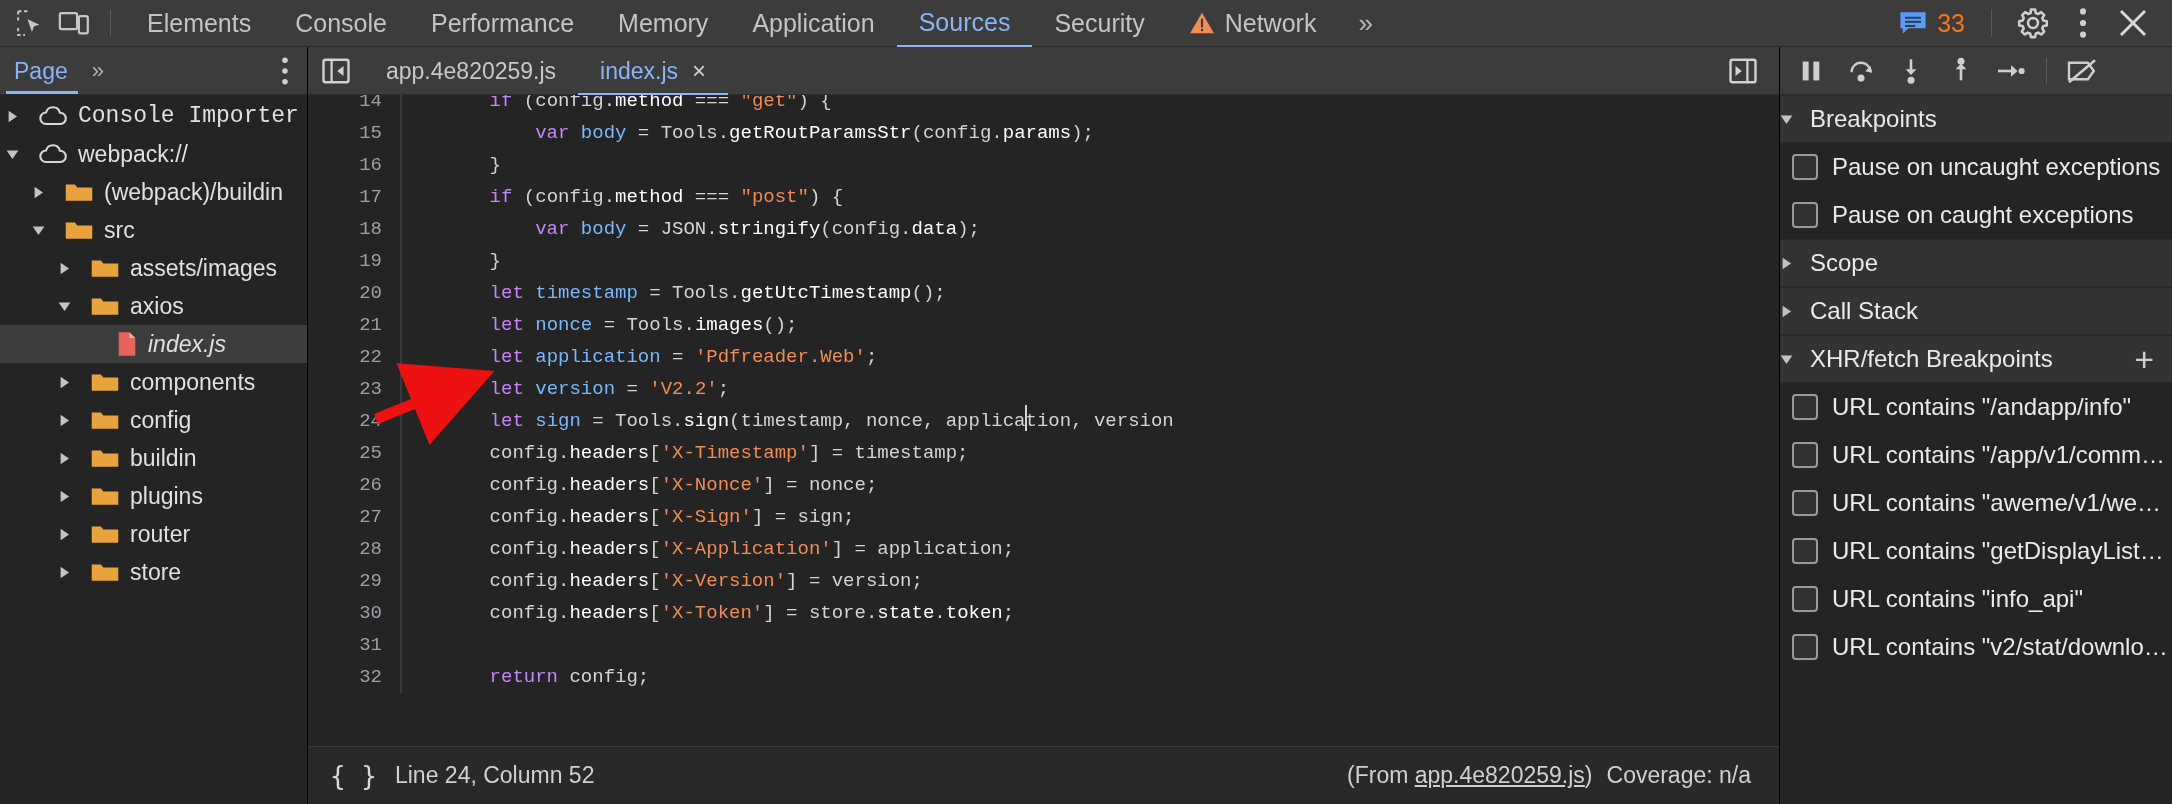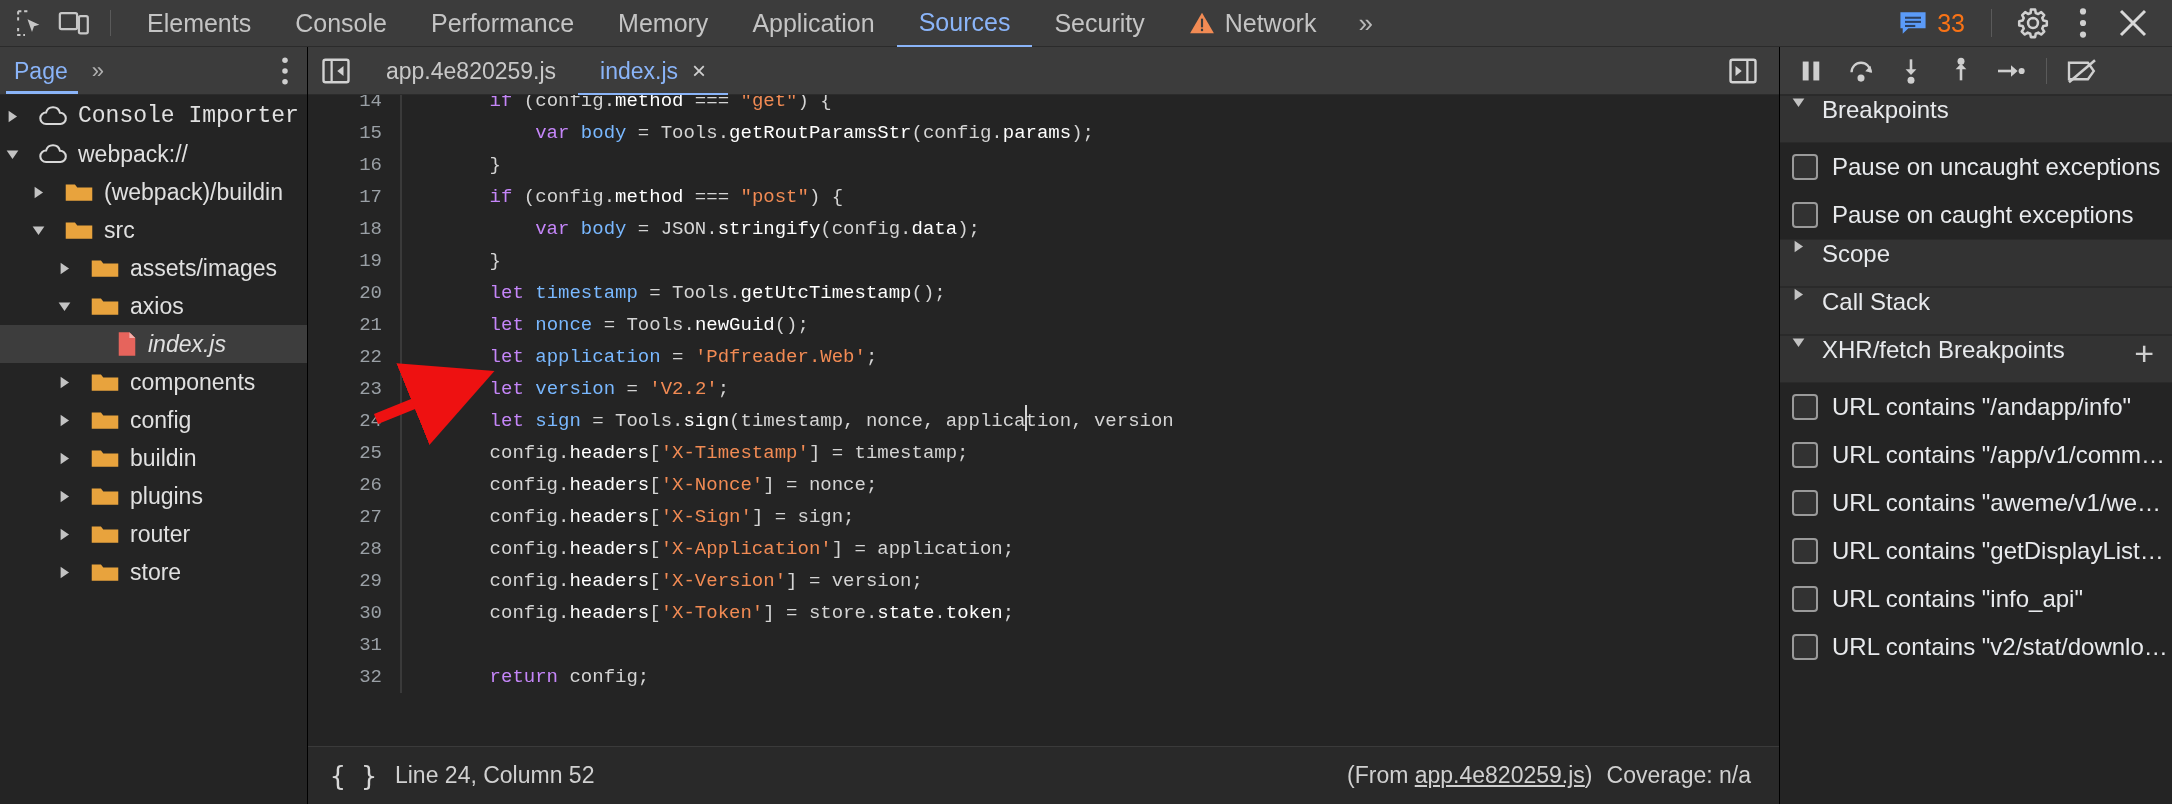--- a/index.html
+++ b/index.html
@@ -99,22 +99,22 @@
   .st-right { margin-left:auto; display:flex; gap:14px; align-items:center; padding-right:6px;}
   .st-link { text-decoration:underline; color:#d0d0d0; }
 
   
   .dbg { width:392px; min-width:392px; display:flex; flex-direction:column; background:#242424;}
   .dbg-toolbar { height:48px;min-height:48px;background:#3c3c3c;display:flex;align-items:center;border-bottom:1px solid #2b2b2b; padding:0 6px;}
   .dbg-btn { width:50px;height:48px;display:flex;align-items:center;justify-content:center;color:#cfcfcf;}
   .dbg-sep { width:1px;height:26px;background:#5a5a5a;margin:0 10px;}
   .dbg-body { flex:1 1 auto; overflow:hidden; }
   .sec-head {
-    height:48px; display:flex; gap:12px;
-    font-size:24px; color:#e8eaed; padding-left:12px; background:#333333;
+    height:48px; display:flex; align-items:center; gap:12px;
+    font-size:24px; color:#e8eaed; padding-left:0; background:#333333;
     border-bottom:1px solid #2a2a2a; border-top:1px solid #2a2a2a;
   }
   .sec-head .tri { font-size:16px; color:#cfcfcf; width:18px; text-align:center;}
   .sec-head .plus { margin-left:auto; padding-right:18px; font-size:34px; color:#cfcfcf; line-height:1; font-weight:300;}
   .cbrow { height:48px; display:flex; align-items:center; gap:14px; padding-left:12px; font-size:24px; color:#e8eaed; white-space:nowrap; overflow:hidden;}
   .cb { width:26px;height:26px;min-width:26px;border:2px solid #9a9a9a;border-radius:4px;background:#323232;}
   .cbrow .lbl { overflow:hidden; text-overflow:ellipsis; white-space:nowrap; }
 
   
   svg { display:block; }
@@ -422,21 +422,21 @@
 
       <div class="code-wrap">
         <div class="code" id="code">
             <div class="crow" style="height: 22px; overflow: hidden; align-items: flex-end;"><span class="lno">14</span><span class="gut"></span><span class="ctext"><span class="n">    </span><span class="k">if</span><span class="n"> (config.</span><span class="p">method</span><span class="n"> === </span><span class="s">"get"</span><span class="n">) {</span></span></div>
             <div class="crow"><span class="lno">15</span><span class="gut"></span><span class="ctext"><span class="n">        </span><span class="k">var</span><span class="n"> </span><span class="v">body</span><span class="n"> = Tools.</span><span class="p">getRoutParamsStr</span><span class="n">(config.</span><span class="p">params</span><span class="n">);</span></span></div>
             <div class="crow"><span class="lno">16</span><span class="gut"></span><span class="ctext"><span class="n">    }</span></span></div>
             <div class="crow"><span class="lno">17</span><span class="gut"></span><span class="ctext"><span class="n">    </span><span class="k">if</span><span class="n"> (config.</span><span class="p">method</span><span class="n"> === </span><span class="s">"post"</span><span class="n">) {</span></span></div>
             <div class="crow"><span class="lno">18</span><span class="gut"></span><span class="ctext"><span class="n">        </span><span class="k">var</span><span class="n"> </span><span class="v">body</span><span class="n"> = JSON.</span><span class="p">stringify</span><span class="n">(config.</span><span class="p">data</span><span class="n">);</span></span></div>
             <div class="crow"><span class="lno">19</span><span class="gut"></span><span class="ctext"><span class="n">    }</span></span></div>
             <div class="crow"><span class="lno">20</span><span class="gut"></span><span class="ctext"><span class="n">    </span><span class="k">let</span><span class="n"> </span><span class="v">timestamp</span><span class="n"> = Tools.</span><span class="p">getUtcTimestamp</span><span class="n">();</span></span></div>
-            <div class="crow"><span class="lno">21</span><span class="gut"></span><span class="ctext"><span class="n">    </span><span class="k">let</span><span class="n"> </span><span class="v">nonce</span><span class="n"> = Tools.</span><span class="p">newGuid</span><span class="n">();</span></span></div>
+            <div class="crow"><span class="lno">21</span><span class="gut"></span><span class="ctext"><span class="n">    </span><span class="k">let</span><span class="n"> </span><span class="v">nonce</span><span class="n"> = Tools.</span><span class="p">images</span><span class="n">();</span></span></div>
             <div class="crow"><span class="lno">22</span><span class="gut"></span><span class="ctext"><span class="n">    </span><span class="k">let</span><span class="n"> </span><span class="v">application</span><span class="n"> = </span><span class="s">'Pdfreader.Web'</span><span class="n">;</span></span></div>
             <div class="crow"><span class="lno">23</span><span class="gut"></span><span class="ctext"><span class="n">    </span><span class="k">let</span><span class="n"> </span><span class="v">version</span><span class="n"> = </span><span class="s">'V2.2'</span><span class="n">;</span></span></div>
             <div class="crow"><span class="lno">24</span><span class="gut"></span><span class="ctext"><span class="n">    </span><span class="k">let</span><span class="n"> </span><span class="v">sign</span><span class="n"> = Tools.</span><span class="p">sign</span><span class="n">(timestamp, nonce, applica</span><span class="caret"></span><span class="n">tion, version</span></span></div>
             <div class="crow"><span class="lno">25</span><span class="gut"></span><span class="ctext"><span class="n">    config.</span><span class="p">headers</span><span class="n">[</span><span class="s">'X-Timestamp'</span><span class="n">] = timestamp;</span></span></div>
             <div class="crow"><span class="lno">26</span><span class="gut"></span><span class="ctext"><span class="n">    config.</span><span class="p">headers</span><span class="n">[</span><span class="s">'X-Nonce'</span><span class="n">] = nonce;</span></span></div>
             <div class="crow"><span class="lno">27</span><span class="gut"></span><span class="ctext"><span class="n">    config.</span><span class="p">headers</span><span class="n">[</span><span class="s">'X-Sign'</span><span class="n">] = sign;</span></span></div>
             <div class="crow"><span class="lno">28</span><span class="gut"></span><span class="ctext"><span class="n">    config.</span><span class="p">headers</span><span class="n">[</span><span class="s">'X-Application'</span><span class="n">] = application;</span></span></div>
             <div class="crow"><span class="lno">29</span><span class="gut"></span><span class="ctext"><span class="n">    config.</span><span class="p">headers</span><span class="n">[</span><span class="s">'X-Version'</span><span class="n">] = version;</span></span></div>
             <div class="crow"><span class="lno">30</span><span class="gut"></span><span class="ctext"><span class="n">    config.</span><span class="p">headers</span><span class="n">[</span><span class="s">'X-Token'</span><span class="n">] = store.</span><span class="p">state</span><span class="n">.</span><span class="p">token</span><span class="n">;</span></span></div>
             <div class="crow"><span class="lno">31</span><span class="gut"></span><span class="ctext"><span class="n"></span></span></div>

